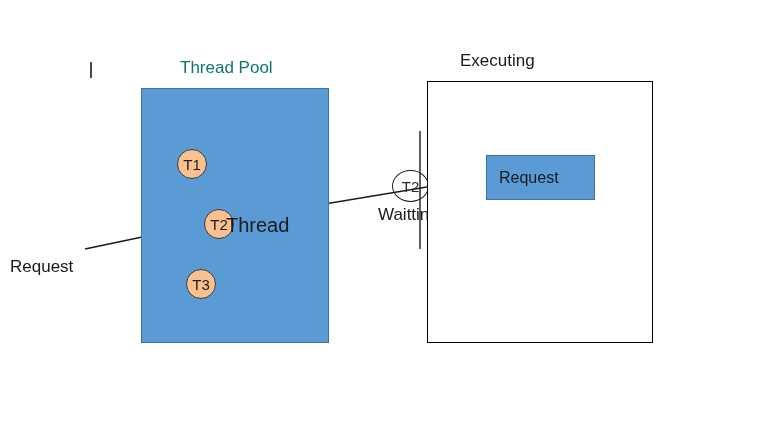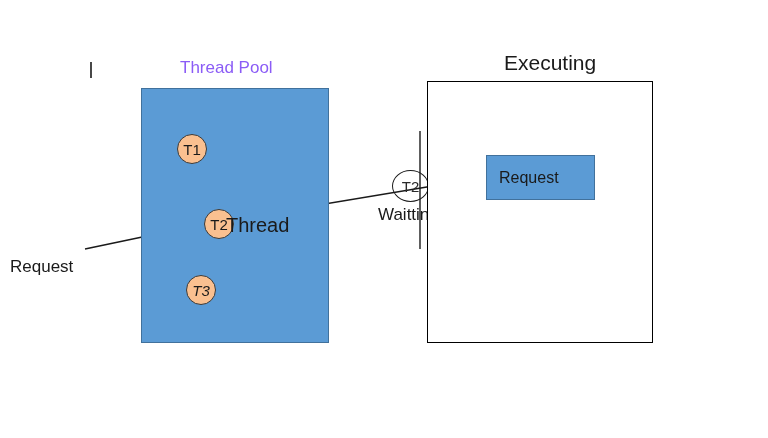--- a/index.html
+++ b/index.html
@@ -4,43 +4,43 @@
 <style>
   html,body{margin:0;padding:0;background:#ffffff;}
   body{width:768px;height:438px;overflow:hidden;
        font-family:"Liberation Sans","DejaVu Sans",sans-serif;
        color:#1a1a1a;-webkit-font-smoothing:antialiased;}
   #canvas{position:relative;width:768px;height:438px;background:#ffffff;}
 
   .lbl{position:absolute;white-space:nowrap;line-height:1;}
 
   
-  #threadpool-title{left:180px;top:59px;font-size:17px;color:#8b5cf6;}
+  #threadpool-title{left:180px;top:59px;font-size:17px;color:#0f766e;}
   #threadpool-box{position:absolute;left:141px;top:88px;width:188px;height:255px;
                   background:#5B9BD5;border:1px solid #41719C;box-sizing:border-box;}
 
   .thread-circle{position:absolute;width:30px;height:30px;border-radius:50%;
                  background:#FAC090;border:1px solid #3a3a3a;box-sizing:border-box;
                  display:flex;align-items:center;justify-content:center;
                  font-size:15px;color:#1a1a1a;}
-  #thread-t1{left:177px;top:134px;}
+  #thread-t1{left:177px;top:149px;}
   #thread-t2{left:204px;top:209px;}
-  #thread-t3{left:186px;top:275px;font-style:italic;}
+  #thread-t3{left:186px;top:269px;}
 
   #thread-label{left:226px;top:215px;font-size:20px;color:#1a1a1a;}
 
   
   #waiting-ellipse{position:absolute;left:392px;top:170px;width:37px;height:32px;
                    border:1.4px solid #1a1a1a;border-radius:50%;box-sizing:border-box;
                    display:flex;align-items:center;justify-content:center;
                    font-size:15px;color:#2a2a2a;background:transparent;}
   #waiting-label{left:378px;top:206px;font-size:17px;color:#1a1a1a;}
 
   
-  #executing-title{left:504px;top:52px;font-size:21px;color:#1a1a1a;}
+  #executing-title{left:460px;top:52px;font-size:17px;color:#1a1a1a;}
   #executing-box{position:absolute;left:427px;top:81px;width:226px;height:262px;
                  background:#ffffff;border:1.4px solid #000000;box-sizing:border-box;}
 
   #request-rect{position:absolute;left:486px;top:155px;width:109px;height:45px;
                 background:#5B9BD5;border:1px solid #41719C;box-sizing:border-box;
                 display:flex;align-items:center;}
   #request-rect-label{padding-left:12px;font-size:16px;color:#1a1a1a;}
 
   #request-source-label{left:10px;top:258px;font-size:17px;color:#1a1a1a;}
 

